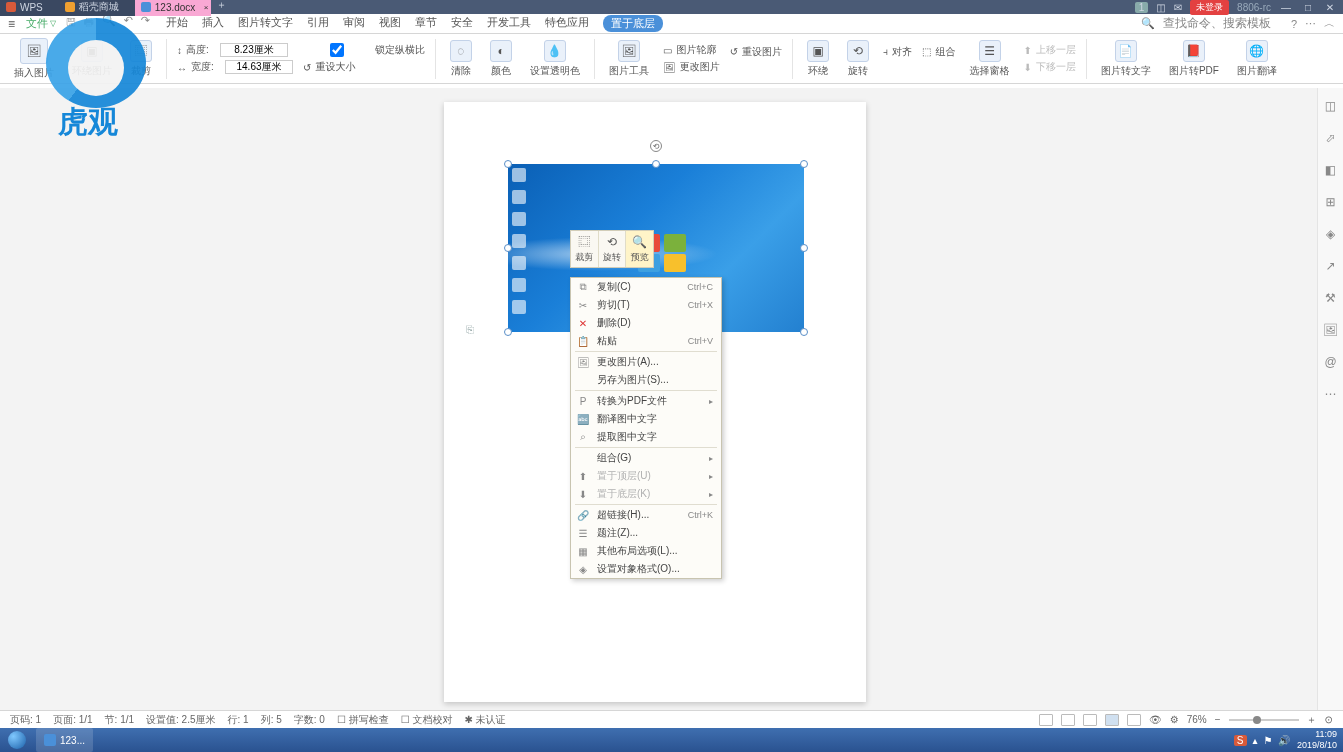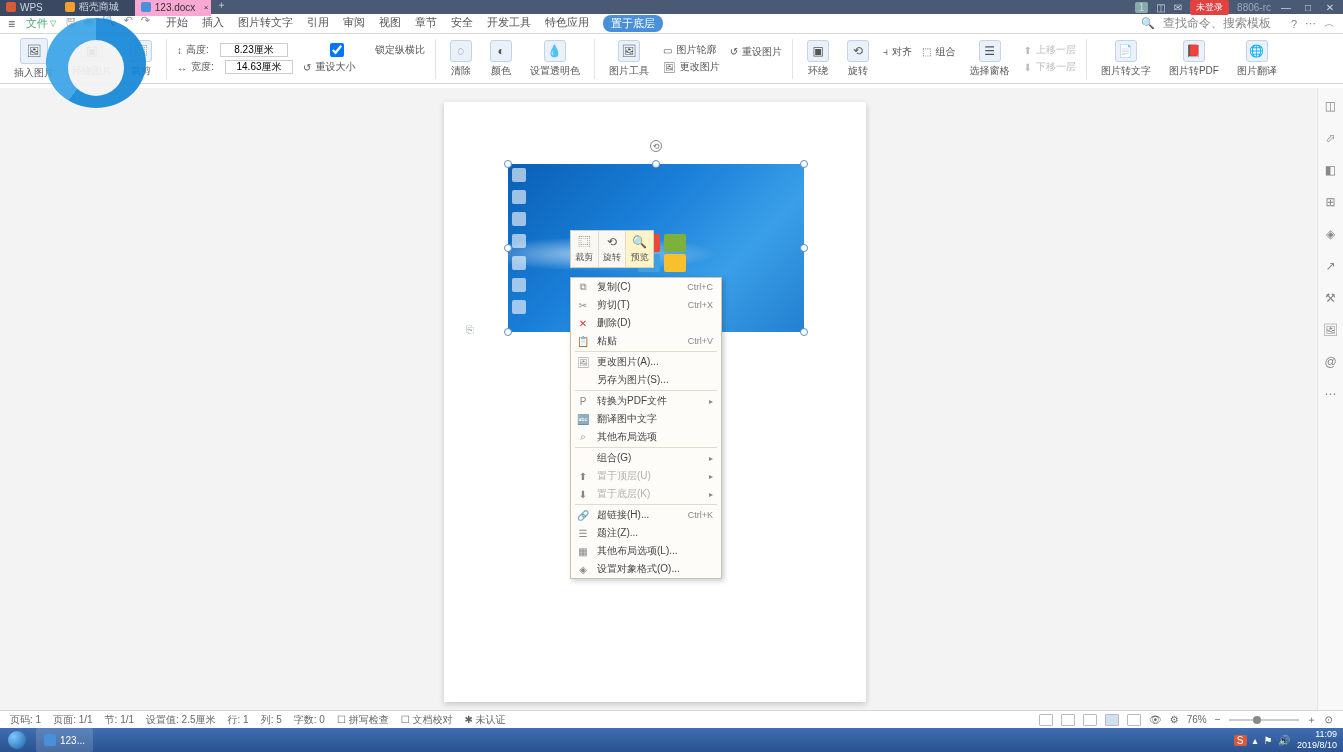--- a/index.html
+++ b/index.html
@@ -379,21 +379,21 @@
       <span class="cicon">P</span>
       <span>转换为PDF文件</span>
       <span class="sub">▸</span>
     </div>
     <div class="citem">
       <span class="cicon">🔤</span>
       <span>翻译图中文字</span>
     </div>
     <div class="citem">
       <span class="cicon">⌕</span>
-      <span>其他布局选项</span>
+      <span>提取图中文字</span>
     </div>
     <div class="csep"></div>
     <div class="citem">
       <span>组合(G)</span>
       <span class="sub">▸</span>
     </div>
     <div class="citem disabled">
       <span class="cicon">⬆</span>
       <span>置于顶层(U)</span>
       <span class="sub">▸</span>
@@ -480,13 +480,14 @@
     <span>🔊</span>
     <div class="clock">
       <div>11:09</div>
       <div>2019/8/10</div>
     </div>
   </div>
 </div>
 
 <div class="watermark">
   <div class="swirl"></div>
+  <div class="txt">虎观</div>
 </div>
 
 </body></html>

